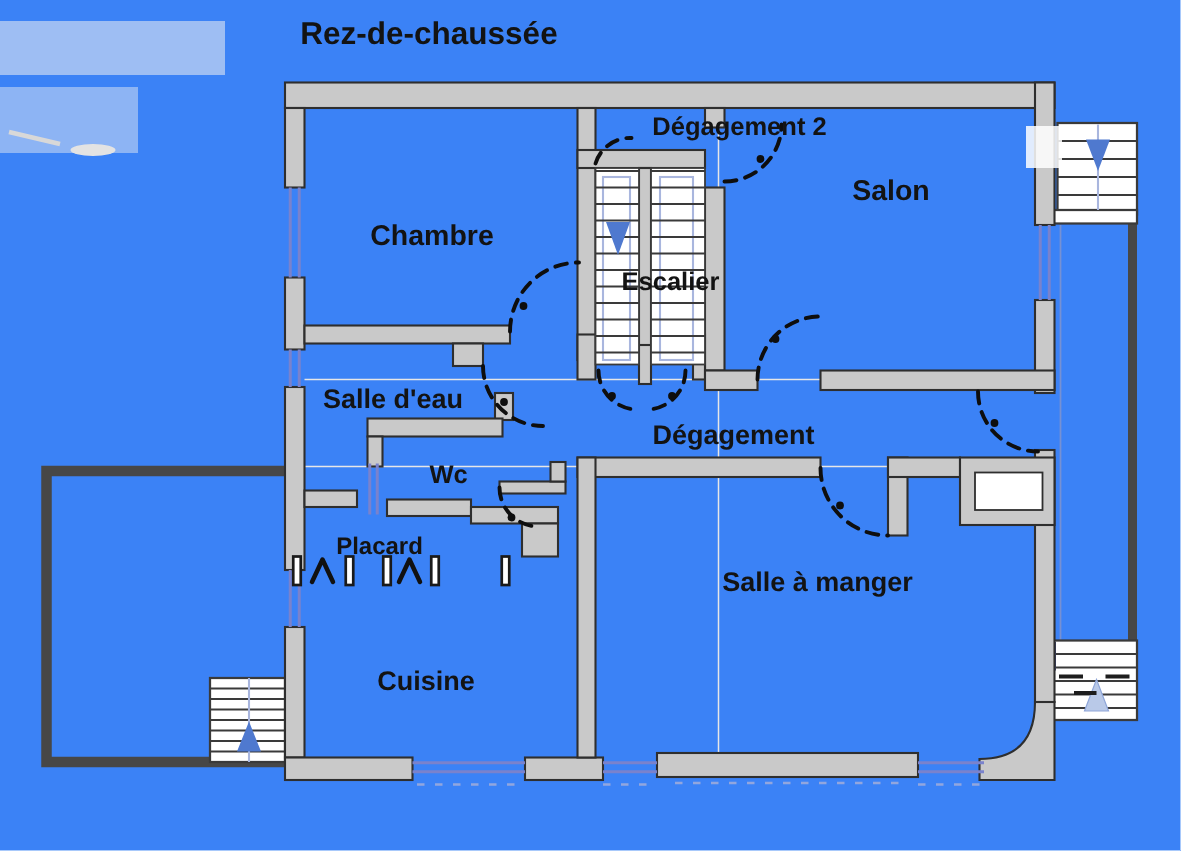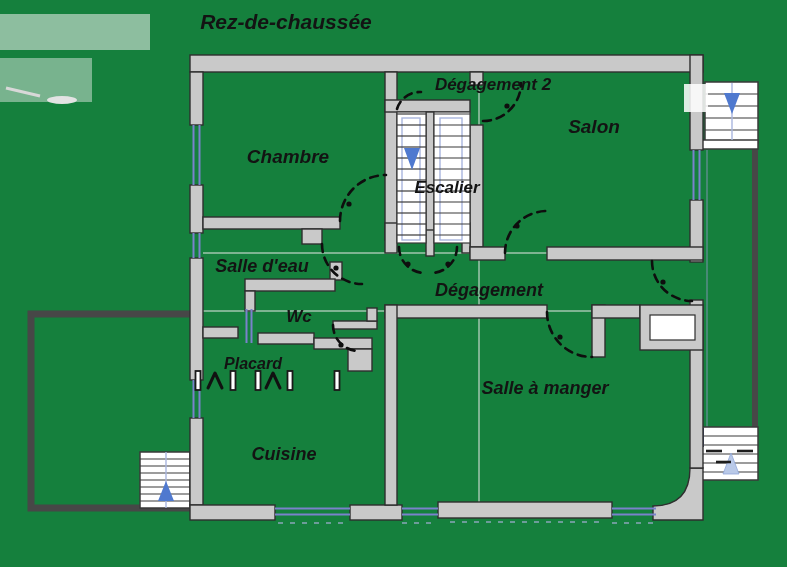--- a/index.html
+++ b/index.html
@@ -1,16 +1,16 @@
 <!DOCTYPE html>
 <html><head>
 <meta charset="utf-8">
 <style>
   html,body{margin:0;padding:0;background:#fff;}
-  .stage{position:relative;width:787px;height:567px;background:#15803d;overflow:hidden;font-style:italic;}
+  .stage{position:relative;width:787px;height:567px;background:#3b82f6;overflow:hidden;}
   svg{display:block;}
   .wall{fill:#c9c9c9;stroke:#2e2e2e;stroke-width:1.4;}
   .darkedge{stroke:#474747;fill:none;}
   .win{stroke:#7a82cc;stroke-width:2;fill:none;}
   .windash{stroke:#a9afd8;stroke-width:1.6;fill:none;stroke-dasharray:5 7;opacity:.8;}
   .tread{stroke:#3a3a3a;stroke-width:1.2;}
   .stairbox{fill:#ffffff;stroke:#3a3a3a;stroke-width:1.5;}
   .rail{fill:none;stroke:#a9b6de;stroke-width:1.4;}
   .railline{stroke:#a9b6de;stroke-width:1.4;}
   .arc{fill:none;stroke:#0e0e0e;stroke-width:2.6;stroke-dasharray:8 6;stroke-linecap:round;}

